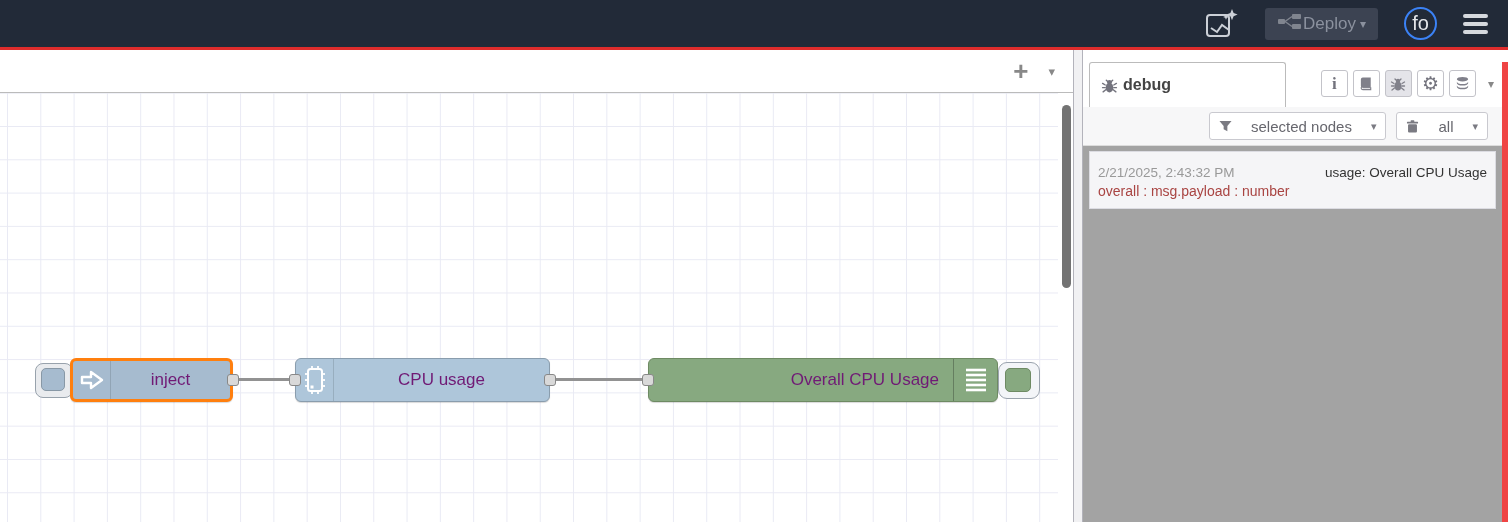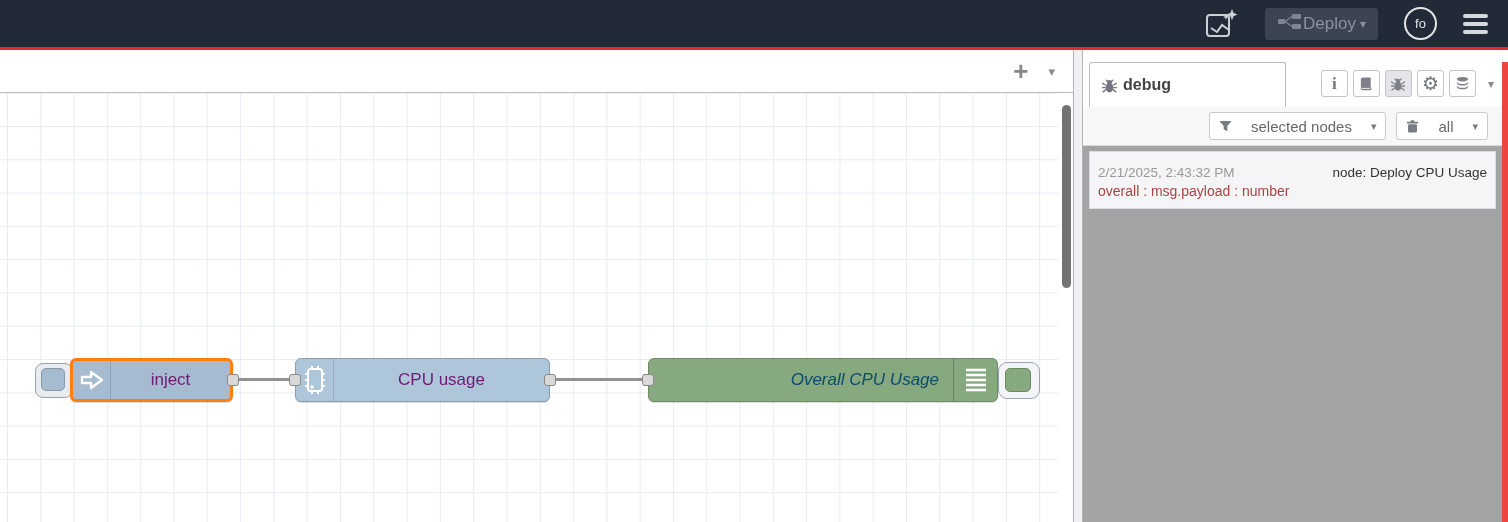--- a/index.html
+++ b/index.html
@@ -7,22 +7,22 @@
   body { font-family:"Liberation Sans", sans-serif; position:relative; background:#fff; }
 
   
   .header { position:absolute; left:0; top:0; width:1508px; height:47px; background:#222a38;
             display:flex; align-items:center; justify-content:flex-end; gap:26px; padding-right:20px; }
   .hdr-icon { display:flex; align-items:center; justify-content:center; }
   .deploy-btn { display:flex; align-items:center; background:#3c4352; border-radius:3px;
                 height:32px; padding:0 12px; cursor:default; }
   .deploy-label { color:#8b919e; font-size:17px; }
   .deploy-caret { color:#8b919e; font-size:12px; padding-left:4px; }
-  .avatar { width:33px; height:33px; border:2px solid #e5e5e5; border-radius:50%;
-            display:flex; align-items:center; justify-content:center; color:#e4e6ea; font-size:13px; }
+  .avatar { width:33px; height:33px; border:2px solid #3b82f6; border-radius:50%;
+            display:flex; align-items:center; justify-content:center; color:#e4e6ea; font-size:20px; }
   .burger { display:flex; flex-direction:column; gap:4px; }
   .burger span { display:block; width:25px; height:4px; background:#d6d9de; border-radius:2px; }
   .red-line { position:absolute; left:0; top:47px; width:1508px; height:3px; background:#df2c2c; }
 
   
   .workspace { position:absolute; left:0; top:50px; width:1508px; height:472px; }
 
   .canvas-col { position:absolute; left:0; top:0; width:1073px; height:472px; background:#fff; }
   .tabbar { position:relative; height:43px; background:#fff; border-bottom:1px solid #bbb;
             display:flex; align-items:center; justify-content:flex-end; gap:20px; padding-right:18px; }
@@ -46,21 +46,21 @@
   .icon-region { width:38px; display:flex; align-items:center; justify-content:center; }
   .inject-btn-outer { position:absolute; left:35px; top:270px; width:38px; height:35px;
                       background:#e9ebee; border:1.5px solid #98a2ac; border-radius:8px; }
   .inject-btn-inner { position:absolute; left:5px; top:4px; width:24px; height:23px;
                       background:#a6bbcf; border:1.5px solid #8898a6; border-radius:5px; }
   .node-inject { left:70px; top:265px; width:163px; background:#a6bbcf; border:3px solid #ff7f0e; }
   .node-inject .icon-region { border-right:1px solid rgba(0,0,0,0.12); }
   .node-cpu { left:295px; top:265px; width:255px; background:#aec6da; border:1.5px solid #8a9dad; }
   .node-cpu .icon-region { border-left:0; border-right:1px solid rgba(0,0,0,0.12); }
   .node-debug { left:648px; top:265px; width:350px; background:#87a980; border:1.5px solid #6e8a63; }
-  .node-debug .node-label { justify-content:flex-end; padding-right:14px; font-style:italic; color:#0c4a6e; }
+  .node-debug .node-label { justify-content:flex-end; padding-right:14px; color:#701a75; }
   .node-debug .icon-region { width:44px; border-left:1px solid rgba(0,0,0,0.25); }
   .dbg-toggle-outer { position:absolute; left:998px; top:269px; width:42px; height:37px;
                       background:#f3f5f8; border:1.5px solid #9aa3ad; border-radius:9px; }
   .dbg-toggle-inner { position:absolute; left:6px; top:5px; width:26px; height:24px;
                       background:#87a980; border:1px solid #6e8a63; border-radius:5px; }
   .port { position:absolute; width:12px; height:12px; background:#d9d9d9;
           border:1.5px solid #888; border-radius:3px; }
   .wire { position:absolute; height:3px; background:#929292; top:285px; }
 
   
@@ -294,19 +294,19 @@
           </svg>
         <span>all</span>
         <span class="filter-caret">▾</span>
       </div>
     </div>
 
     <div class="messages">
       <div class="msg-card">
         <div class="msg-meta">
           <span class="msg-ts">2/21/2025, 2:43:32 PM</span>
-          <span class="msg-node">node: Deploy CPU Usage</span>
+          <span class="msg-node">usage: Overall CPU Usage</span>
         </div>
         <div class="msg-prop" style="color: rgb(169, 68, 66);">overall : msg.payload : number</div>
       </div>
     </div>
   </div>
 </div>
 
 </body></html>

